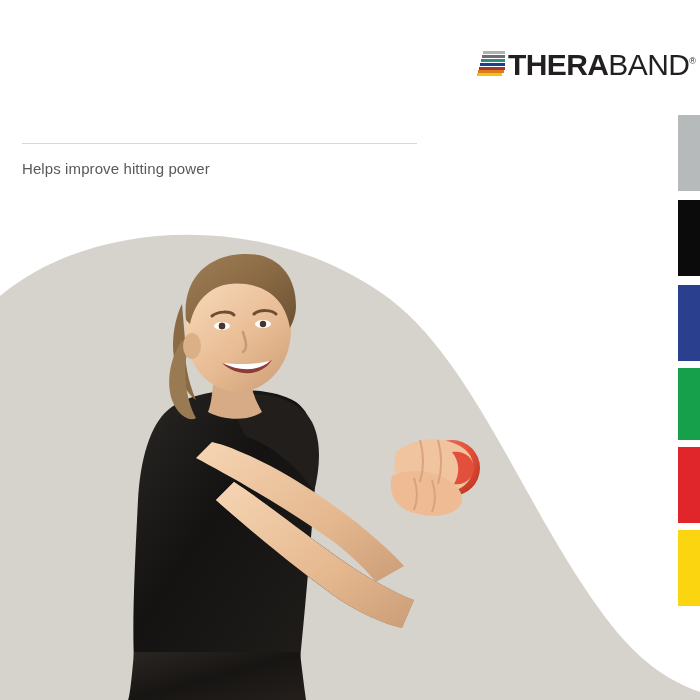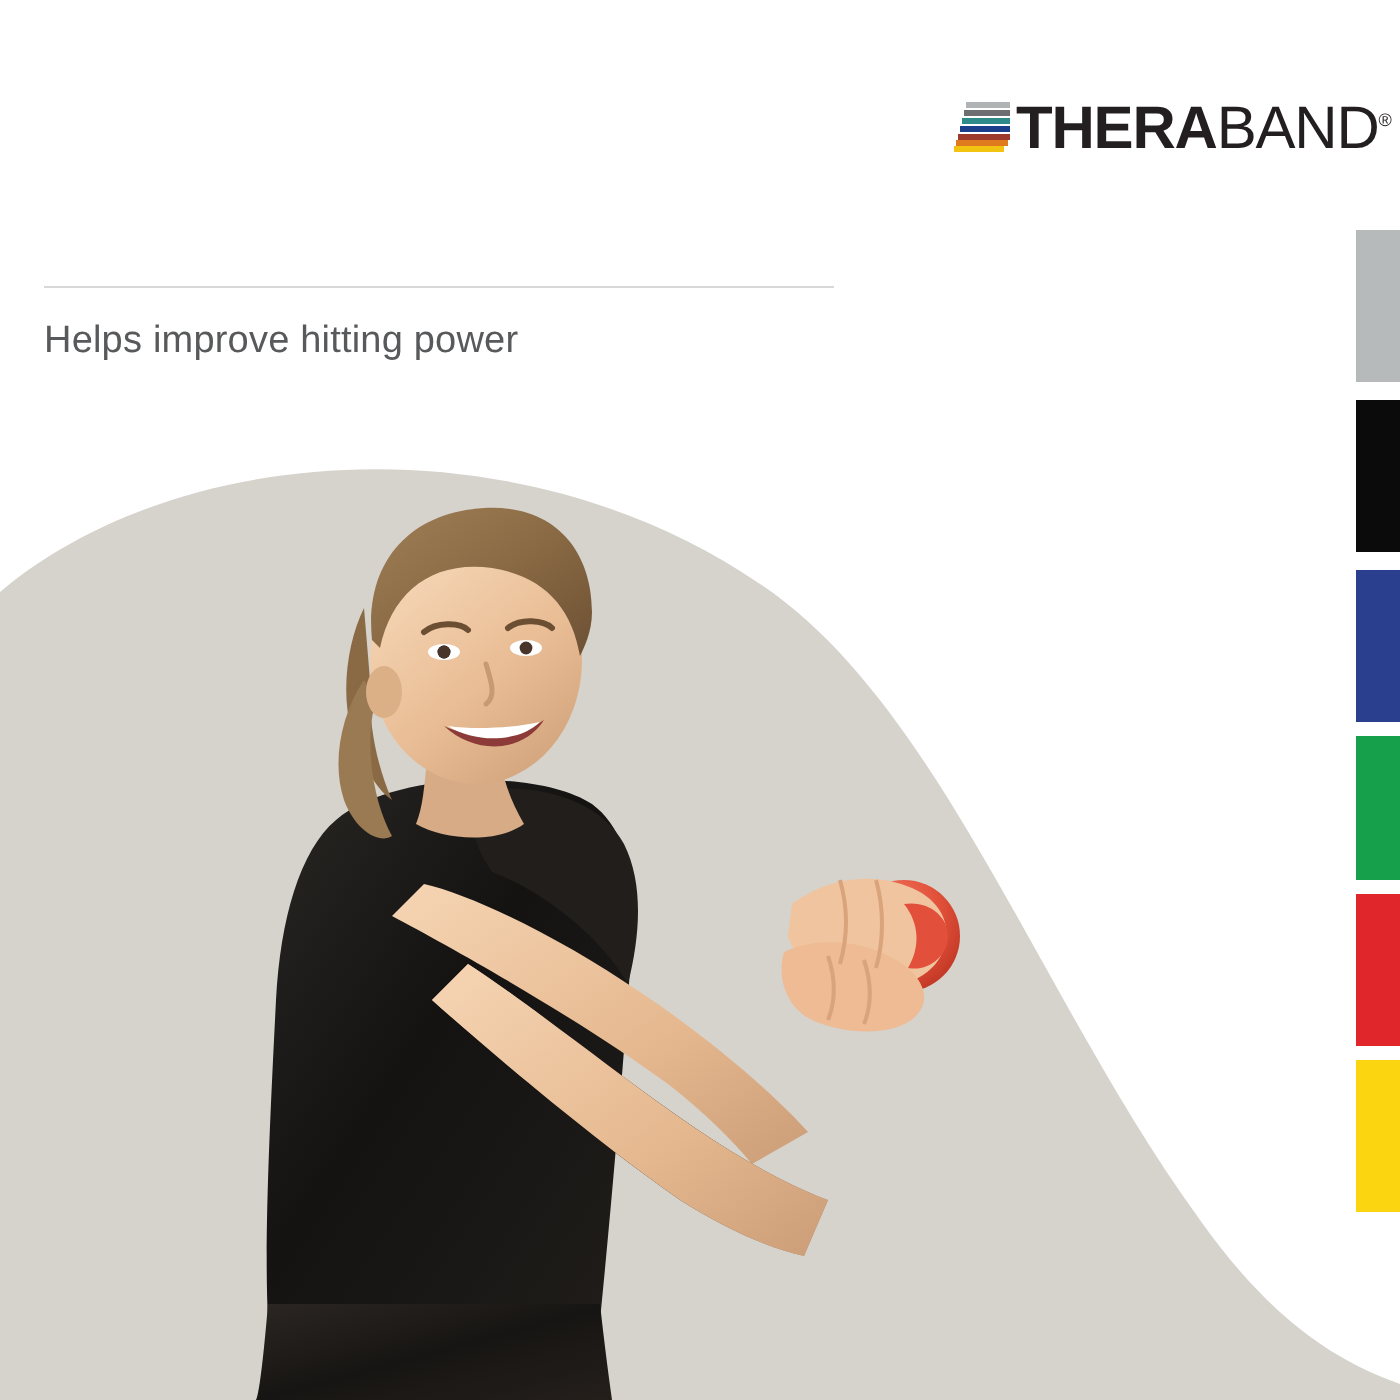--- a/index.html
+++ b/index.html
@@ -80,21 +80,21 @@
     top: 143px;
     width: 395px;
     height: 1px;
     background: #d8d8d8;
   }
   .subtitle {
     position: absolute;
     left: 22px;
     top: 160px;
     color: #58595b;
-    font-size: 19px;
+    font-size: 15px;
     font-weight: 400;
     letter-spacing: 0.1px;
     white-space: nowrap;
   }
 
   
   .photo-stage {
     position: absolute;
     left: 0;
     top: 200px;

